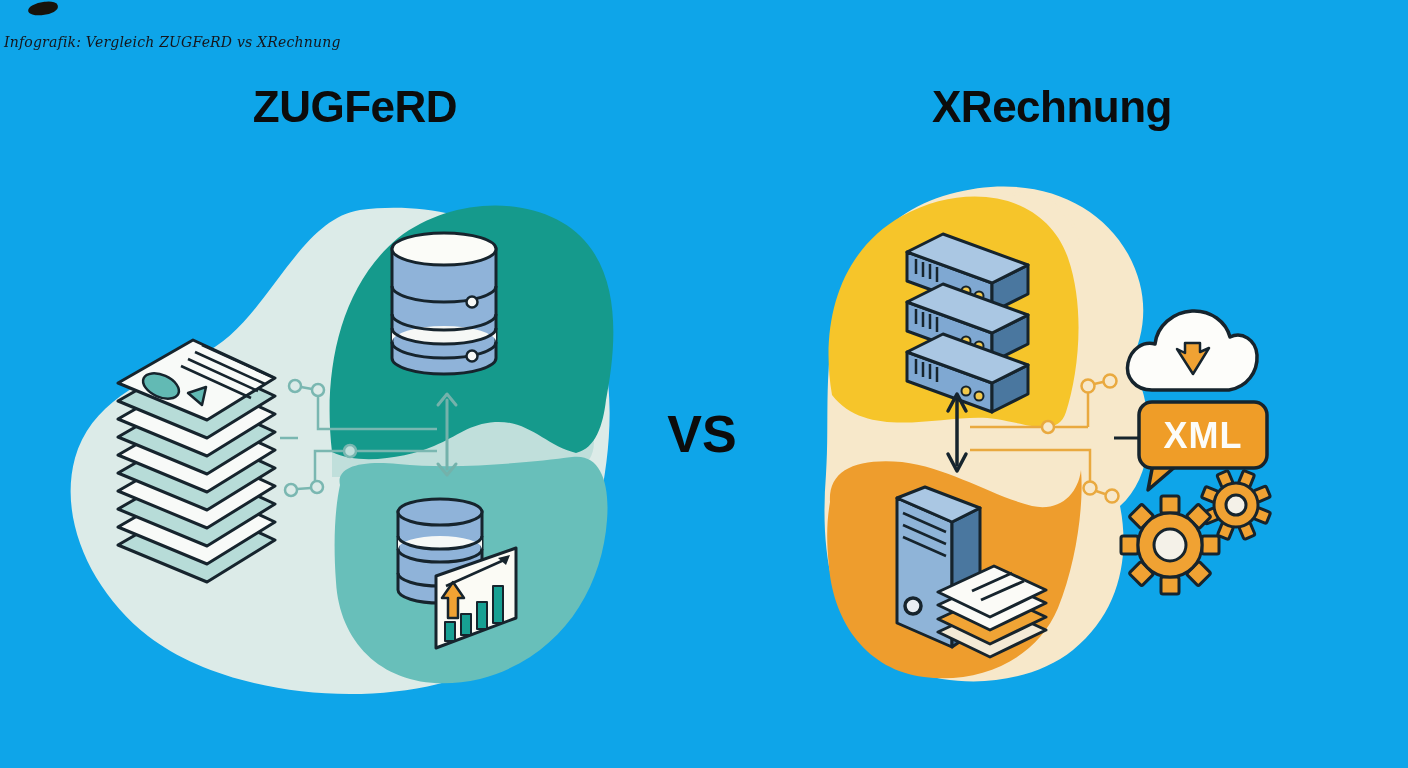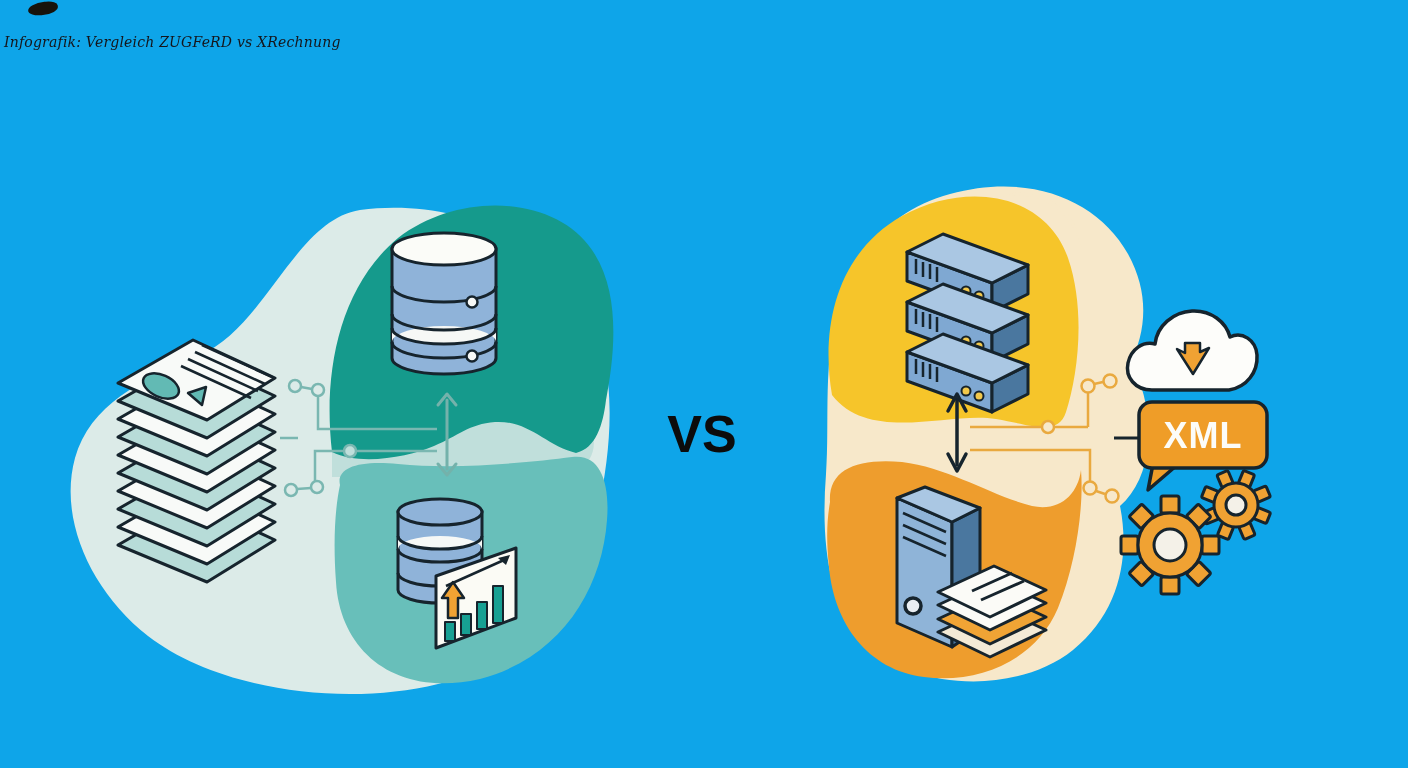--- a/index.html
+++ b/index.html
@@ -21,20 +21,22 @@
   svg text.xml-label{font-family:"Liberation Sans",sans-serif;font-weight:bold;
       font-size:36px;fill:#fcfcf8;letter-spacing:1px;}
 </style>
 </head>
 <body>
 
 <div class="stage">
 
   <div class="corner-mark"></div>
   <div class="caption">Infografik: Vergleich ZUGFeRD vs XRechnung</div>
+  <div class="title title-left">ZUGFeRD</div>
+  <div class="title title-right">XRechnung</div>
   <div class="vs">VS</div>
 
   <svg class="illus illus-left" viewBox="0 0 620 520">
 
     <g>
       <path fill="#dcebe8" d="M 320,20 C 410,8 505,45 545,115 C 580,178 572,260 556,330 C 538,408 488,472 398,494 C 300,518 175,498 108,446 C 52,402 18,330 35,268 C 50,215 100,190 160,165 C 225,138 255,30 320,20 Z"></path>
       <path fill="#c0dfdb" d="M 292,224 L 523,224 C 553,226 560,252 549,270 C 541,283 520,287 498,287 L 292,287 Z"></path>
       <path fill="#159a8c" d="M 292,262 C 283,185 298,98 358,48 C 420,0 516,6 552,60 C 582,103 574,168 566,210 C 563,235 556,258 536,263 C 506,256 489,230 455,232 C 429,234 418,246 394,256 C 369,267 320,276 292,262 Z"></path>
       <path fill="#68bfba" d="M 300,295 C 296,278 318,270 358,274 C 420,280 492,272 532,267 C 560,263 570,292 567,330 C 562,400 520,468 440,489 C 356,508 300,462 296,392 C 293,352 295,318 300,295 Z"></path>
     </g>

